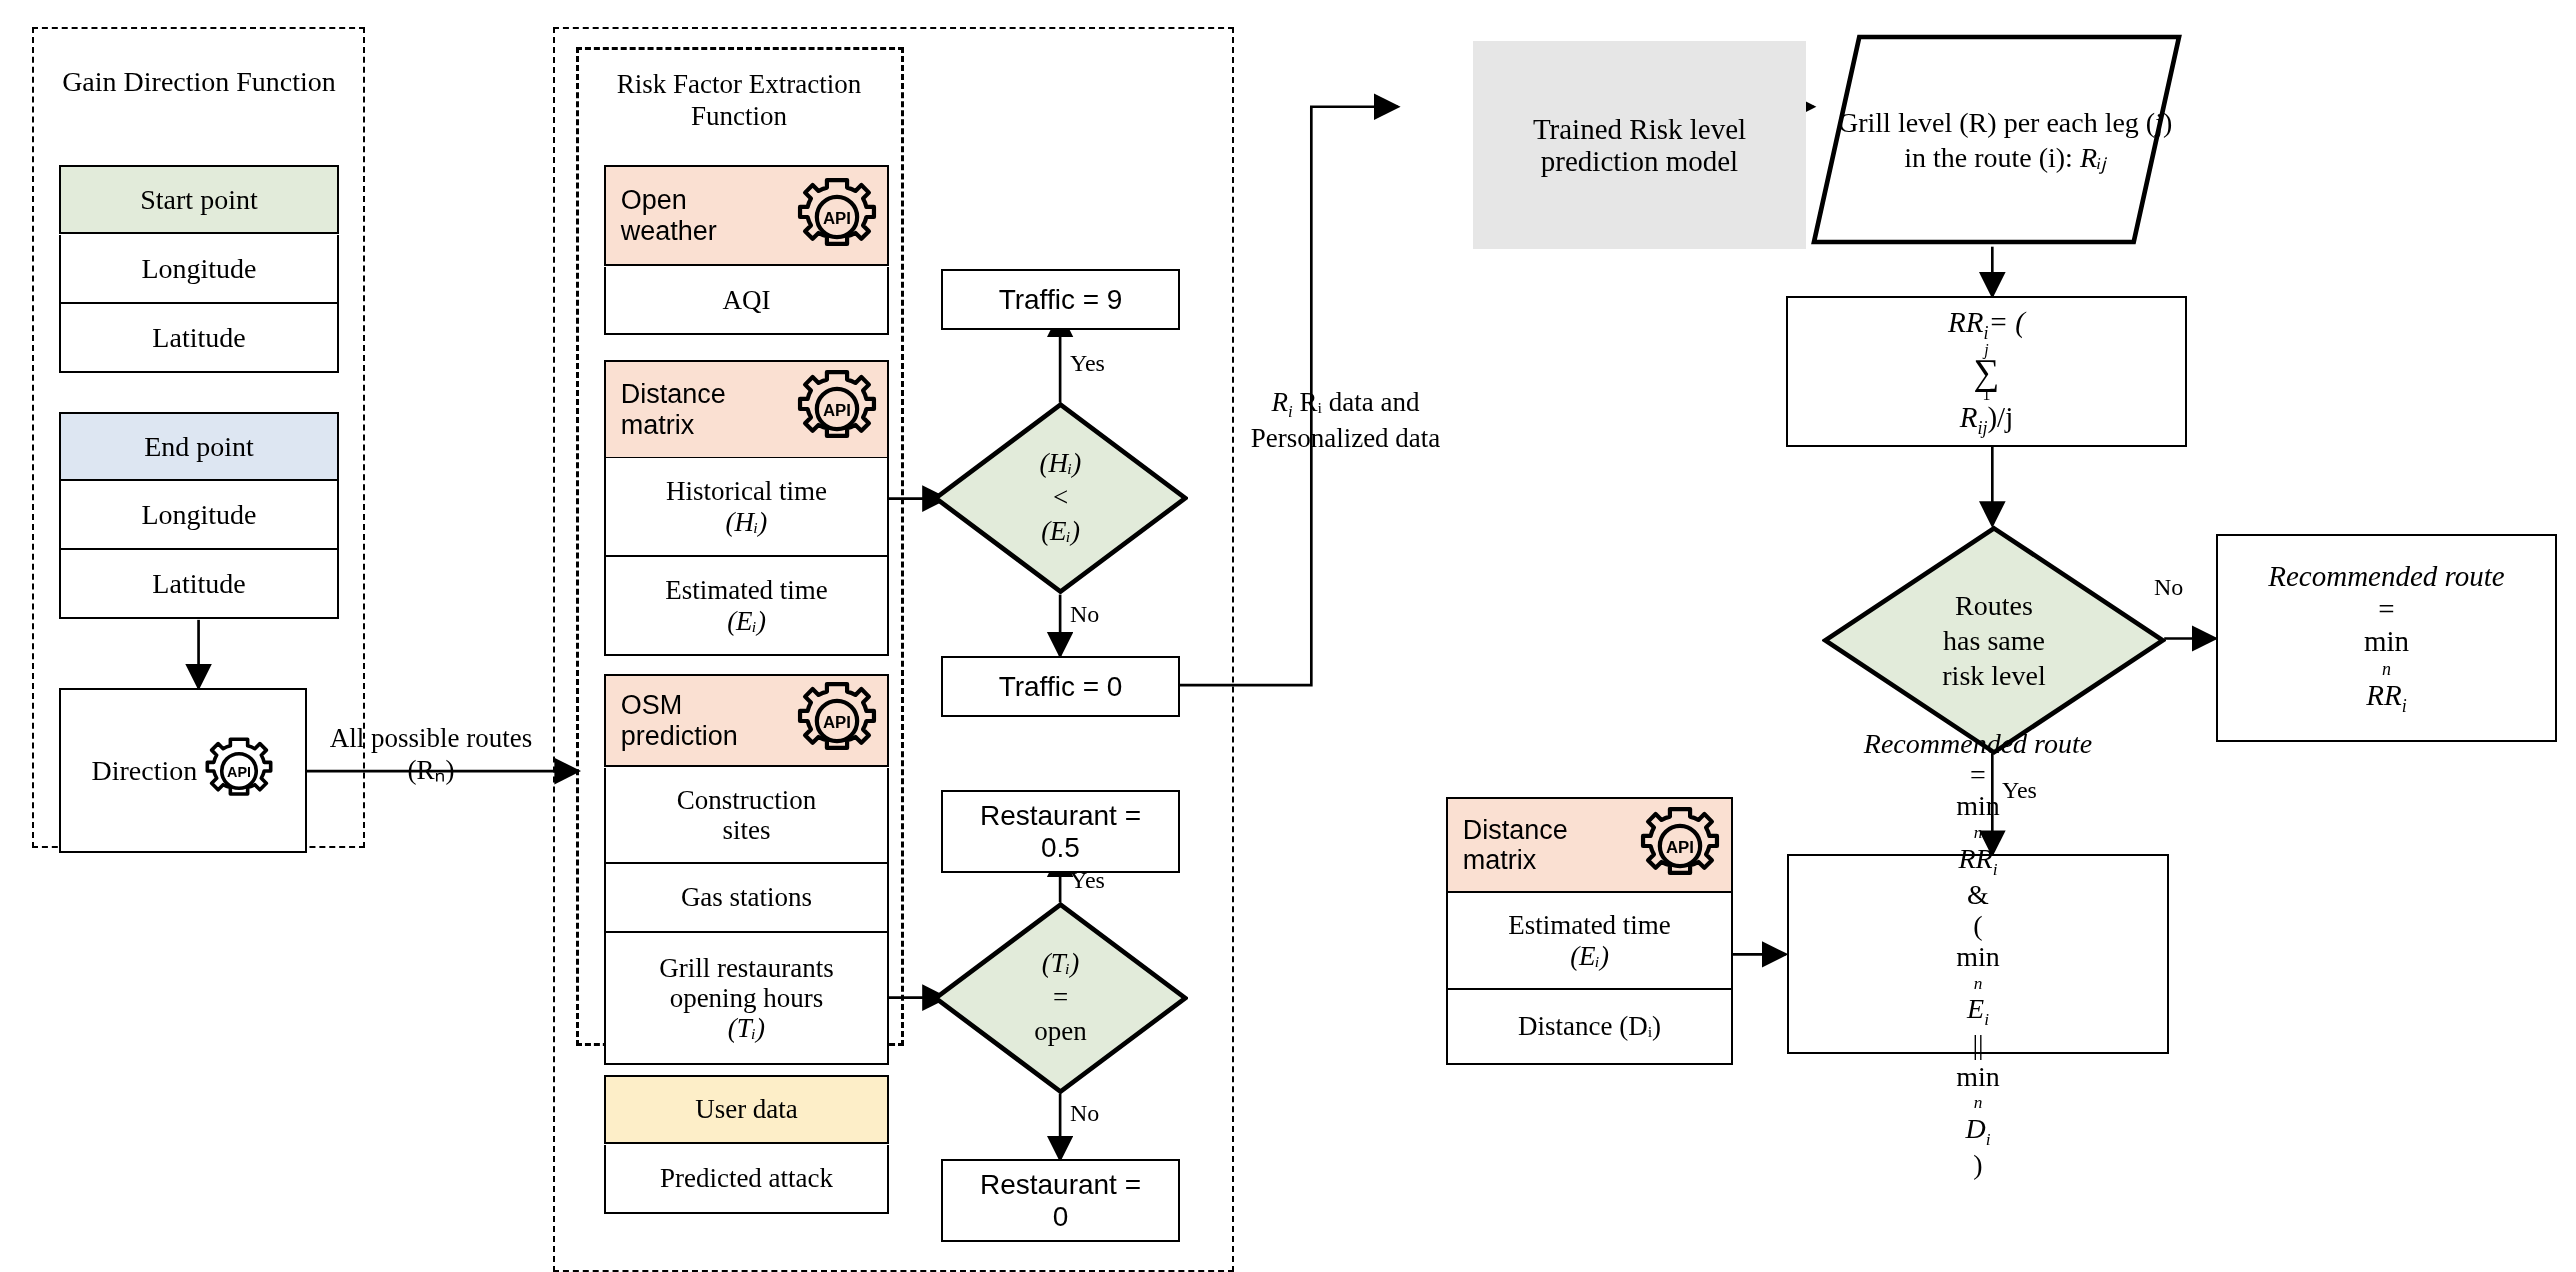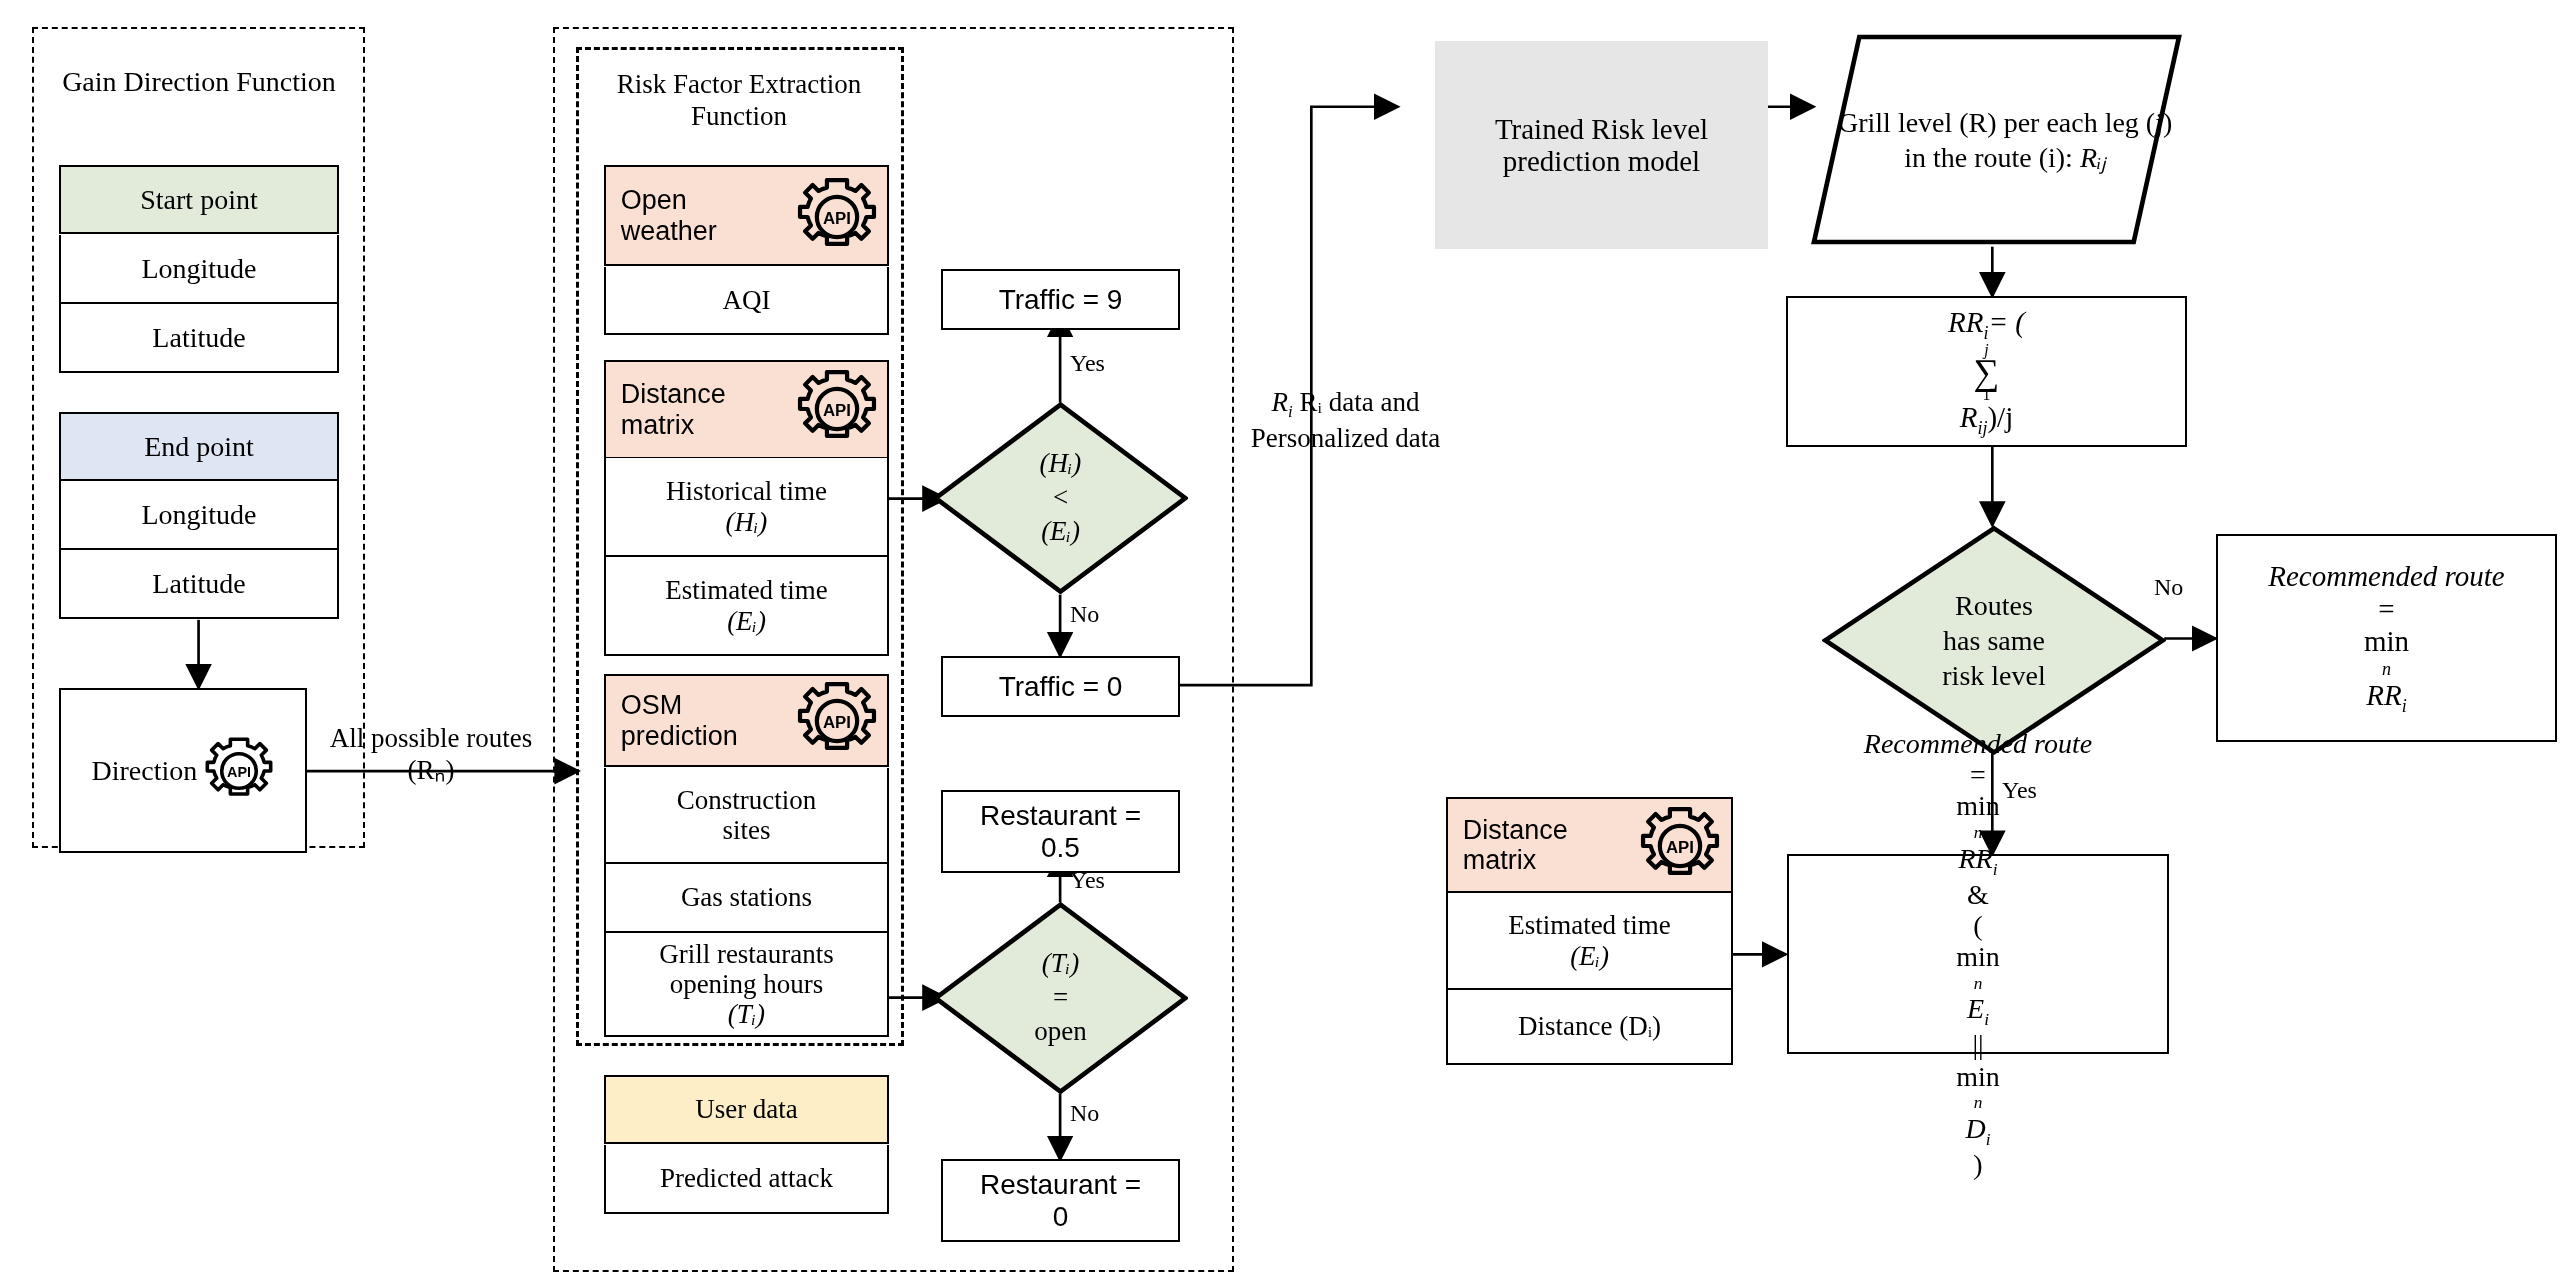--- a/index.html
+++ b/index.html
@@ -200,21 +200,21 @@
   </div>
   <div class="box f40" style="left:604px;top:768px;width:285px;height:96px;border-top:none;">
     <span>
       <span>Construction</span>
       <span>sites</span>
     </span>
   </div>
   <div class="box f40" style="left:604px;top:864px;width:285px;height:69px;border-top:none;">
     <span>Gas stations</span>
   </div>
-  <div class="box f40" style="left:604px;top:933px;width:285px;height:104px;border-top:none;align-items:center;">
+  <div class="box f40" style="left:604px;top:933px;width:285px;height:132px;border-top:none;align-items:center;">
     <span>
       <span>Grill restaurants</span>
       <span>opening hours</span>
       <span class="ital">(Tᵢ)</span>
     </span>
   </div>
 
   <div class="box f40" style="left:604px;top:1145px;width:285px;height:69px;border-top:none;">
     <span>Predicted attack</span>
   </div>
@@ -279,21 +279,21 @@
       <span>0</span>
     </span>
   </div>
 
   <div class="lbl f40" style="left:1219px;top:386px;width:253px;">
     <span><span class="ital">R</span><span class="sub">i</span> <span style="display:inline;">Rᵢ data and</span></span>
     <span>Personalized</span>
     <span>data</span>
   </div>
 
-  <div class="box hdrGrey f44" style="left:1435px;top:41px;width:333px;height:208px;border:none;">
+  <div class="box hdrGrey f44" style="left:1473px;top:41px;width:333px;height:208px;border:none;">
     <span>
       <span>Trained Risk level</span>
       <span>prediction model</span>
     </span>
   </div>
 
   <div class="para" style="left:1810px;top:33px;width:373px;height:213px;">
     <svg viewBox="0 0 560 320" preserveAspectRatio="none" style="position:absolute;inset:0;width:100%;height:100%;">
       <polygon points="74,6 554,6 486,314 6,314" fill="#ffffff" stroke="#000" stroke-width="7"></polygon>
     </svg>

